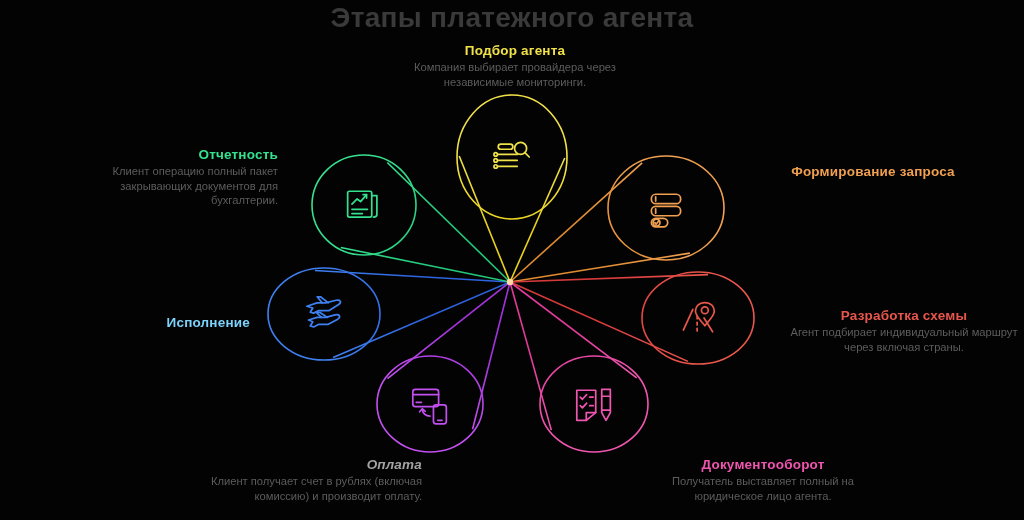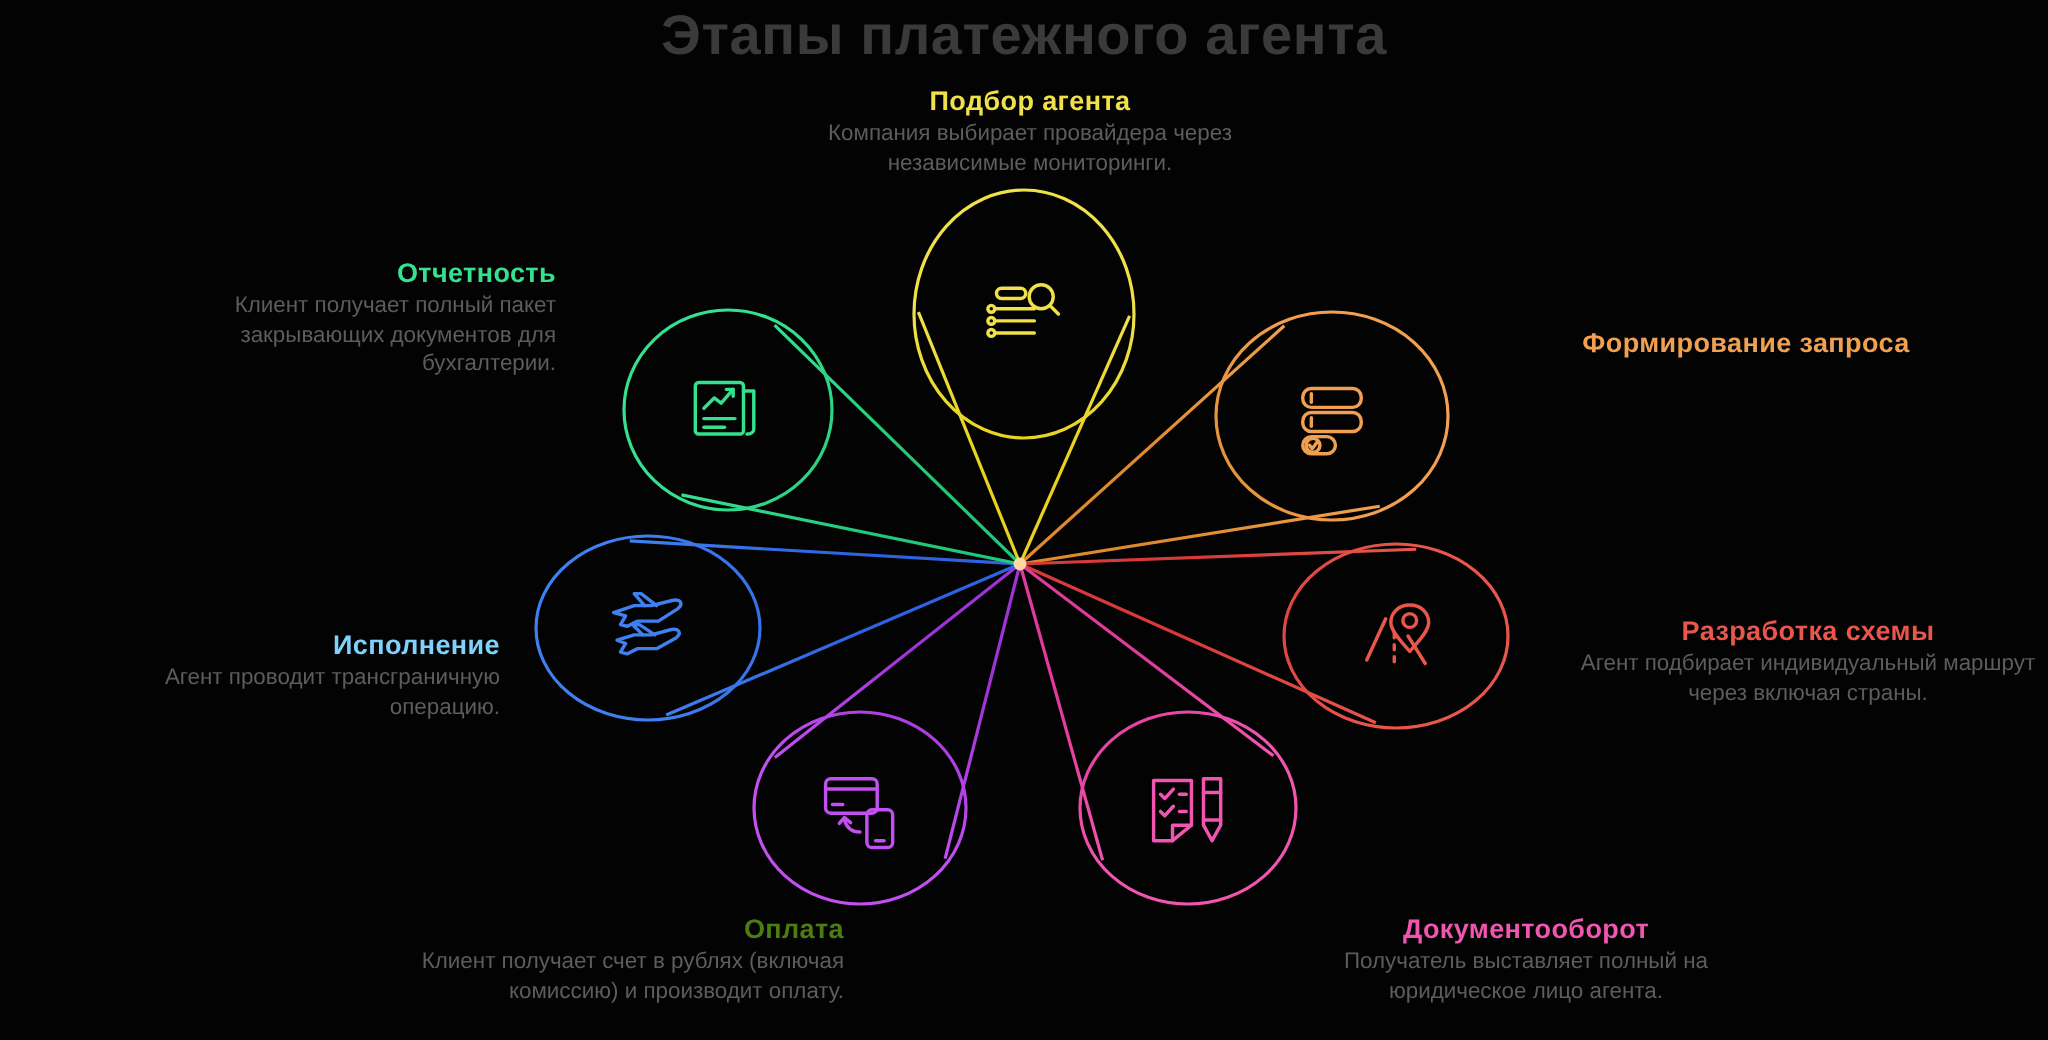--- a/index.html
+++ b/index.html
@@ -195,26 +195,25 @@
       </div>
       <div class="label align-left" style="left: 788px; top: 307px; width: 232px;">
         <span class="lbl-title" style="color: rgb(232, 86, 76);">Разработка схемы</span>
         <span class="lbl-desc">Агент подбирает индивидуальный маршрут через включая страны.</span>
       </div>
       <div class="label align-center" style="left: 638px; top: 456px; width: 250px;">
         <span class="lbl-title" style="color: rgb(240, 85, 176);">Документооборот</span>
         <span class="lbl-desc">Получатель выставляет полный на юридическое лицо агента.</span>
       </div>
       <div class="label align-right" style="left: 190px; top: 456px; width: 232px;">
-        <span class="lbl-title" style="color: #4d7c0f;">Оплата</span>
+        <span class="lbl-title" style="color: #a3a3a3; font-style: italic;">Оплата</span>
         <span class="lbl-desc">Клиент получает счет в рублях (включая комиссию) и производит оплату.</span>
       </div>
       <div class="label align-right" style="left: 40px; top: 314px; width: 210px;">
         <span class="lbl-title" style="color: #7dd3fc;">Исполнение</span>
-        <span class="lbl-desc">Агент проводит трансграничную операцию.</span>
-      </div>
-      <div class="label align-right" style="left: 66px; top: 128px; width: 212px; text-align: right;">
+      </div>
+      <div class="label align-right" style="left: 66px; top: 146px; width: 212px; text-align: right;">
         <span class="lbl-title" style="color: rgb(53, 224, 142);">Отчетность</span>
-        <span class="lbl-desc">Клиент получает полный пакет закрывающих документов для бухгалтерии.</span>
+        <span class="lbl-desc">Клиент операцию полный пакет закрывающих документов для бухгалтерии.</span>
       </div>
     </div>
 
 </div>
 
 </body></html>

